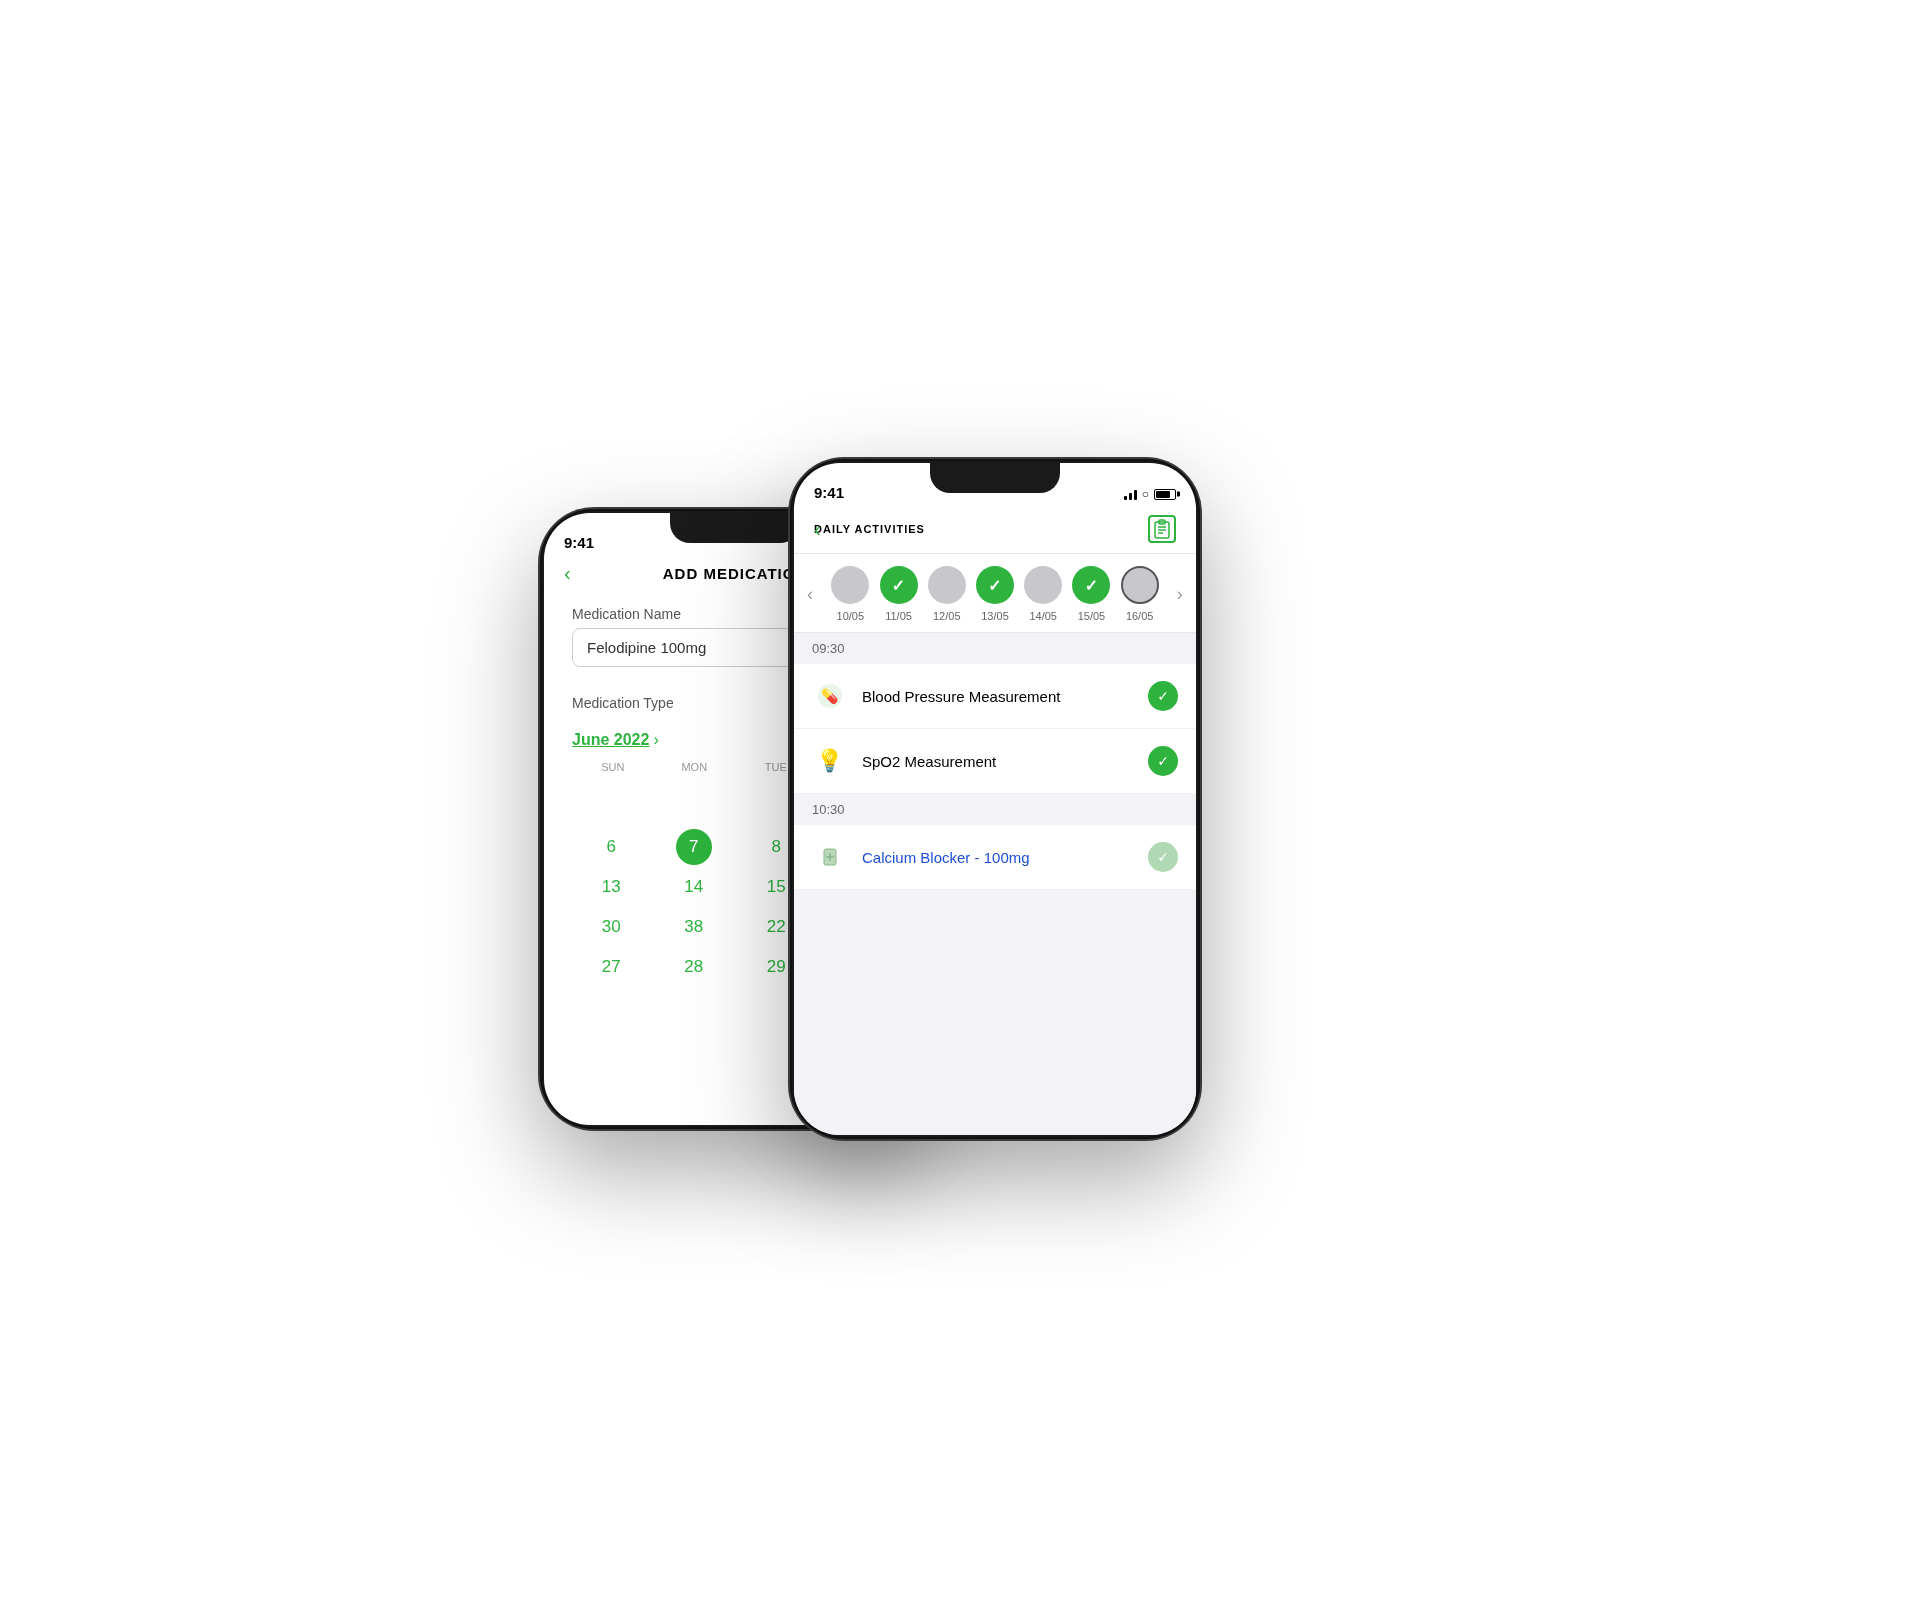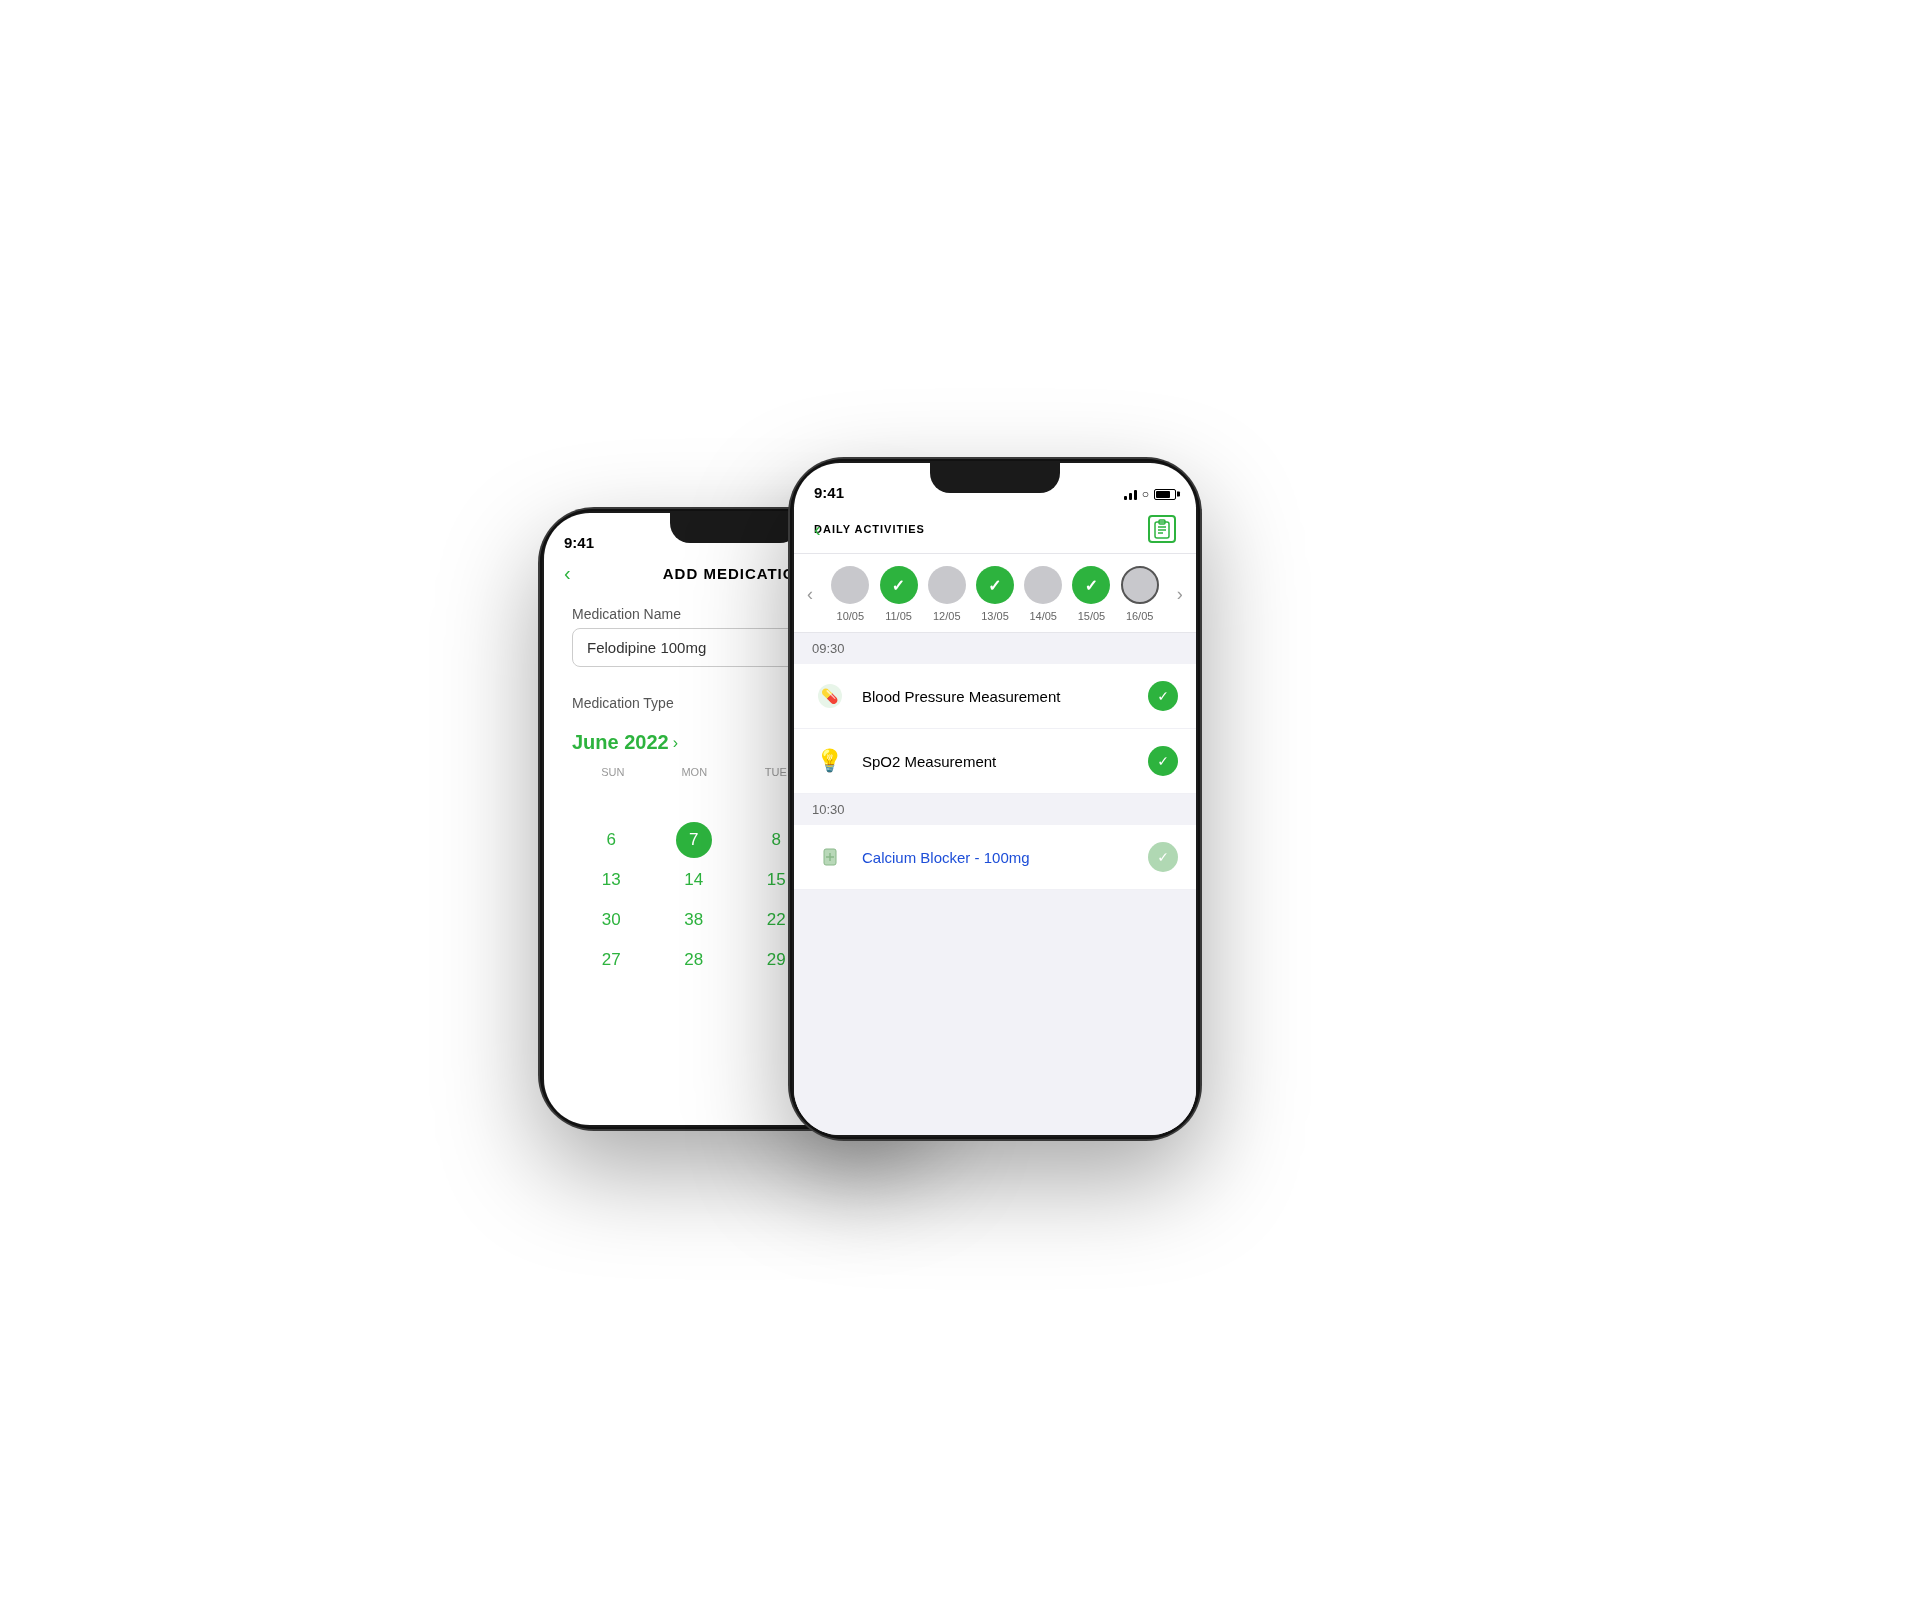--- a/index.html
+++ b/index.html
@@ -198,36 +198,37 @@
       padding: 14px 28px 0;
     }
 
     .calendar-header {
       display: flex;
       align-items: center;
       margin-bottom: 12px;
     }
 
     .calendar-month {
-      font-size: 20px;
+      font-size: 16px;
       font-weight: 700;
       color: #2db33e;
+      text-decoration: underline;
     }
 
     .calendar-arrow {
       color: #2db33e;
       font-size: 16px;
       margin-left: 4px;
     }
 
     .calendar-days-header {
       display: grid;
       grid-template-columns: repeat(4, 1fr);
       text-align: center;
-      margin-bottom: 4px;
+      margin-bottom: 16px;
     }
 
     .day-label {
       font-size: 11px;
       color: #999;
       font-weight: 500;
     }
 
     .calendar-grid {
       display: grid;

